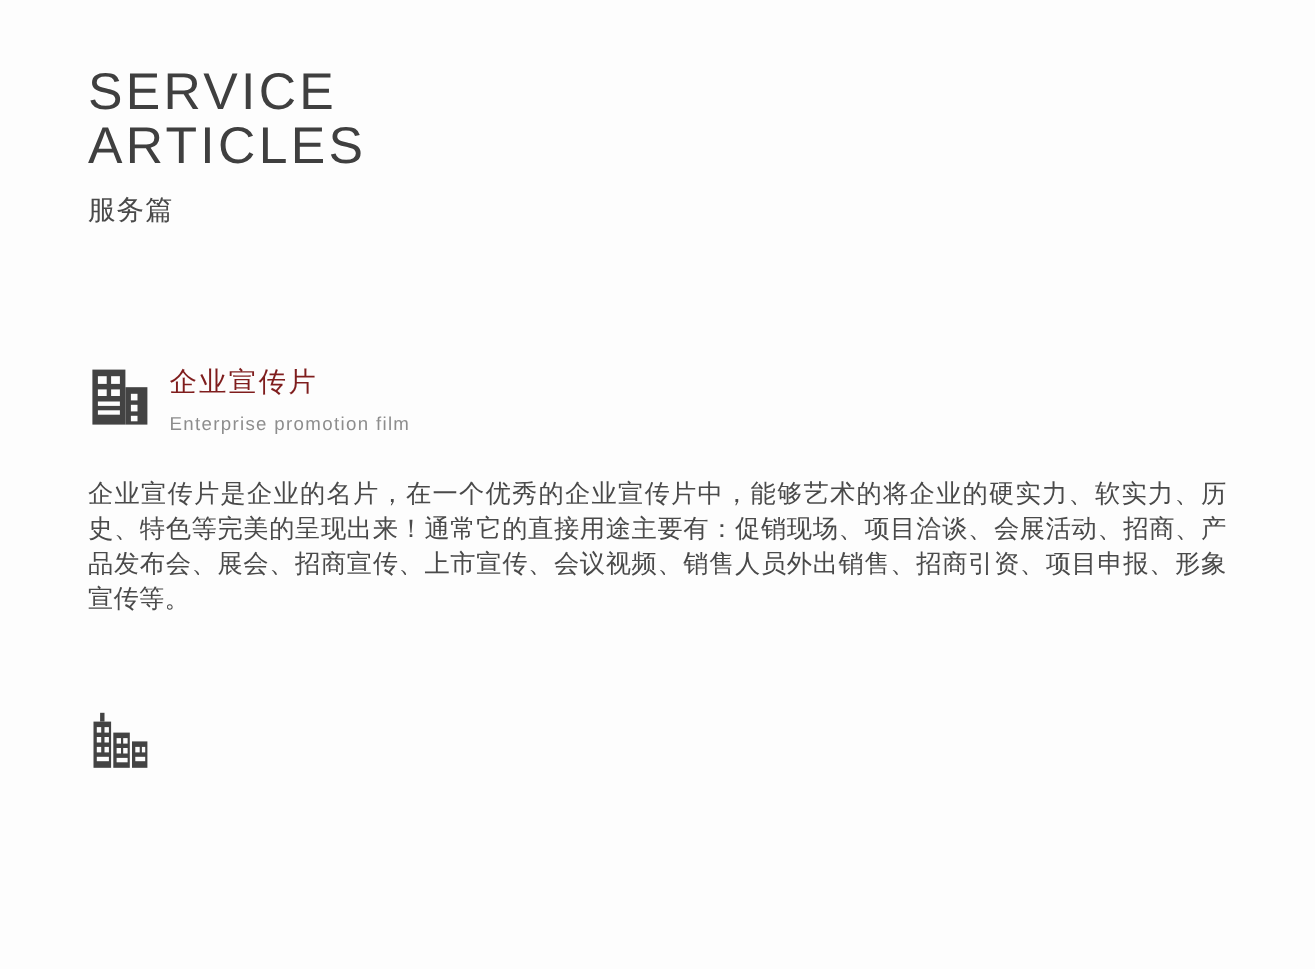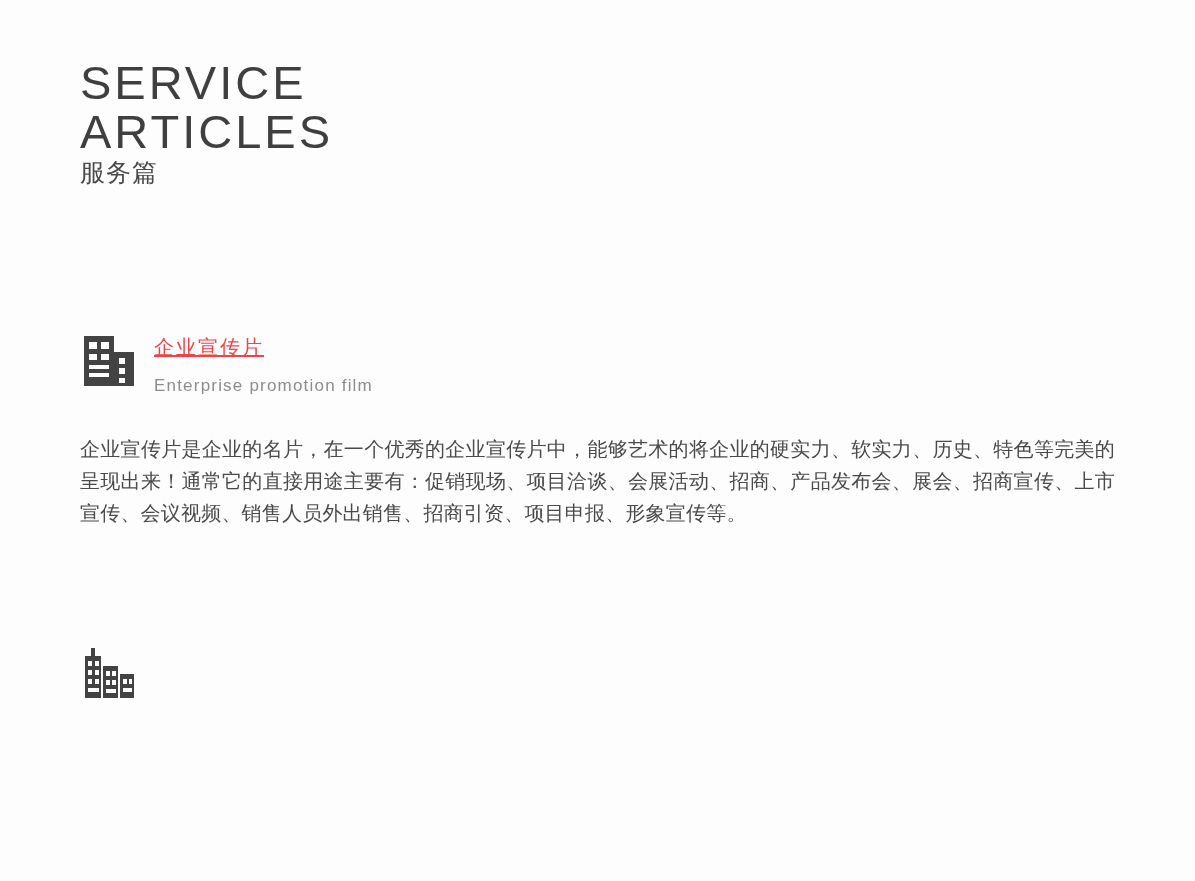--- a/index.html
+++ b/index.html
@@ -31,20 +31,21 @@
   .header-title {
     font-size: 47px;
     line-height: 49px;
     letter-spacing: 3px;
     font-weight: 400;
     color: #3f3f3f;
     font-family: "Liberation Sans", sans-serif;
     white-space: pre-line;
   }
   .header-sub {
+    margin-top: 18px;
     font-size: 25px;
     letter-spacing: 1px;
     color: #4a4a4a;
     font-family: Liberation Sans, sans-serif;
     font-weight: 400;
   }
 
   
   .section {
     position: absolute;
@@ -62,38 +63,37 @@
     width: 60px;
     height: 62px;
     margin-right: 14px;
     flex: 0 0 auto;
     display: block;
   }
   .sec-titles {
     padding-top: 2px;
   }
   .sec-title-cn {
-    font-size: 20px;
+    font-size: 25px;
     letter-spacing: 2px;
-    color: #ef4444;
+    color: #7f1d1d;
     font-family: "DejaVu Sans", sans-serif;
     line-height: 30px;
-    text-decoration: underline;
   }
   .sec-title-en {
     margin-top: 14px;
     font-size: 17px;
     letter-spacing: 1.2px;
     color: #8d8d8d;
     font-family: "Liberation Sans", sans-serif;
     line-height: 20px;
   }
   .sec-body {
     margin-top: 37px;
-    font-size: 20px;
+    font-size: 23px;
     line-height: 32px;
     color: #4a4a4a;
     font-family: "DejaVu Sans", sans-serif;
     text-align: justify;
     width: 1035px;
     letter-spacing: 0.2px;
   }
 </style>
 </head>
 <body>

